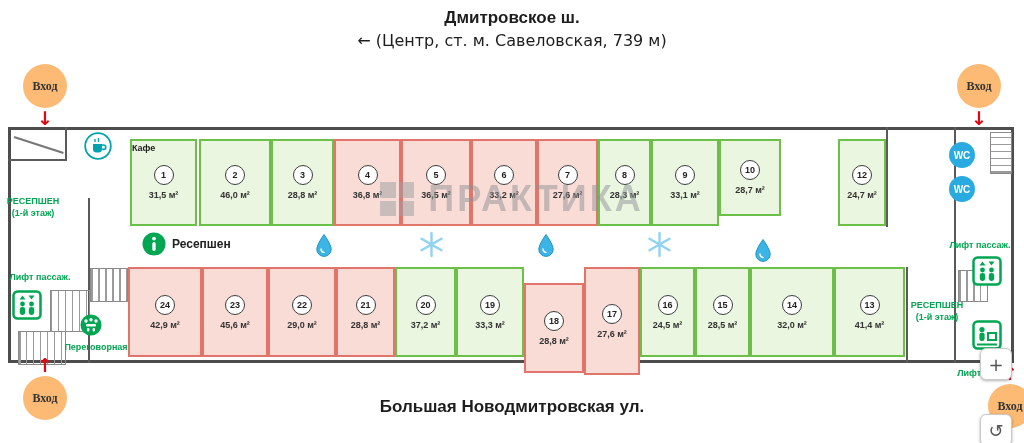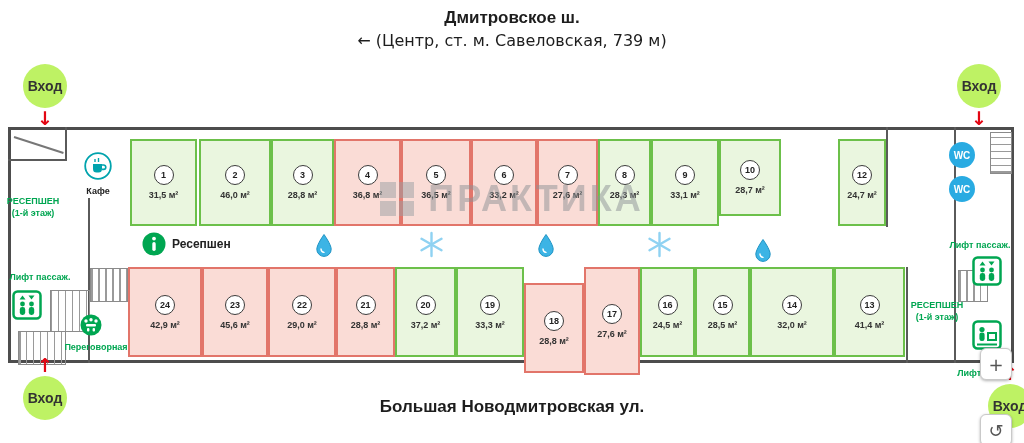--- a/index.html
+++ b/index.html
@@ -21,22 +21,22 @@
 
   #rooms-layer{position:absolute;left:0;top:0;width:1024px;height:443px;}
   .room{position:absolute;box-sizing:border-box;display:flex;flex-direction:column;align-items:center;justify-content:center;gap:5px;cursor:pointer;}
   .room.available{background:var(--af,#eaf6df);border:2px solid var(--ab,#6cc04a);}
   .room.occupied{background:var(--of,#fadcd6);border:2px solid var(--ob,#e2756a);}
   .room-num{width:20px;height:20px;border-radius:50%;background:#fff;border:1.5px solid #3c3c3c;
             display:flex;align-items:center;justify-content:center;font-size:9px;font-weight:bold;color:#222;box-sizing:border-box;}
   .room-area{font-size:9px;font-weight:bold;color:#333;white-space:nowrap;}
 
   .entry-block{display:flex;flex-direction:column;align-items:center;gap:1px;width:44px;z-index:4;}
-  .entry{width:44px;height:44px;border-radius:50%;background:#bef264;display:flex;align-items:center;justify-content:center;
-         font-size:14px;font-weight:bold;color:#333;}
+  .entry{width:44px;height:44px;border-radius:50%;background:#fdba74;display:flex;align-items:center;justify-content:center;
+         font-size:12px;font-weight:bold;color:#333;font-family:Liberation Serif, serif;}
   .red-arrow{color:var(--red,#e30613);font-weight:bold;font-size:19px;line-height:1;
              font-family:"DejaVu Sans",sans-serif;}
 
   .green-label{color:var(--green,#00a651);font-weight:bold;font-size:9px;text-align:center;line-height:1.3;}
   .corridor-label{font-size:12px;font-weight:bold;color:#222;}
   .cafe-label{font-size:9px;font-weight:bold;color:#222;text-align:center;}
   .wc{width:26px;height:26px;border-radius:50%;background:var(--blue,#29abe2);color:#fff;font-weight:bold;font-size:10px;
       display:flex;align-items:center;justify-content:center;z-index:3;margin-left:31px;}
 
   .watermark{top:178px;left:0;right:0;display:flex;align-items:center;justify-content:center;gap:14px;opacity:.5;pointer-events:none;z-index:6;}
@@ -177,21 +177,21 @@
 </div>
 <div class="abs entry-block" style="left:23px;top:356px;">
   <div class="red-arrow">↑</div>
   <div class="entry">Вход</div>
 </div>
 <div class="abs entry-block" style="left:988px;top:364px;">
   <div class="red-arrow">↑</div>
   <div class="entry">Вход</div>
 </div>
 
-<div class="abs" style="left:84px;top:152px;display:flex;flex-direction:column;align-items:center;gap:2px;z-index:3;">
+<div class="abs" style="left:84px;top:132px;display:flex;flex-direction:row;align-items:center;gap:20px;z-index:3;">
   <span class="icon">
     <svg width="28" height="28" viewBox="0 0 28 28">
       <circle cx="14" cy="14" r="12.8" fill="#fff" stroke="#00a3ad" stroke-width="1.8"></circle>
       <path d="M9 12 h9 v5 a3.5 3.5 0 0 1 -3.5 3.5 h-2 a3.5 3.5 0 0 1 -3.5 -3.5 Z" fill="#00a3ad"></path>
       <path d="M18 13 h1.6 a2.2 2.2 0 0 1 0 4.4 H18" fill="none" stroke="#00a3ad" stroke-width="1.6"></path>
       <line x1="11" y1="7" x2="11" y2="10" stroke="#00a3ad" stroke-width="1.4"></line>
       <line x1="14.5" y1="6" x2="14.5" y2="10" stroke="#00a3ad" stroke-width="1.4"></line>
     </svg>
   </span>
   <div class="cafe-label">Кафе</div>

